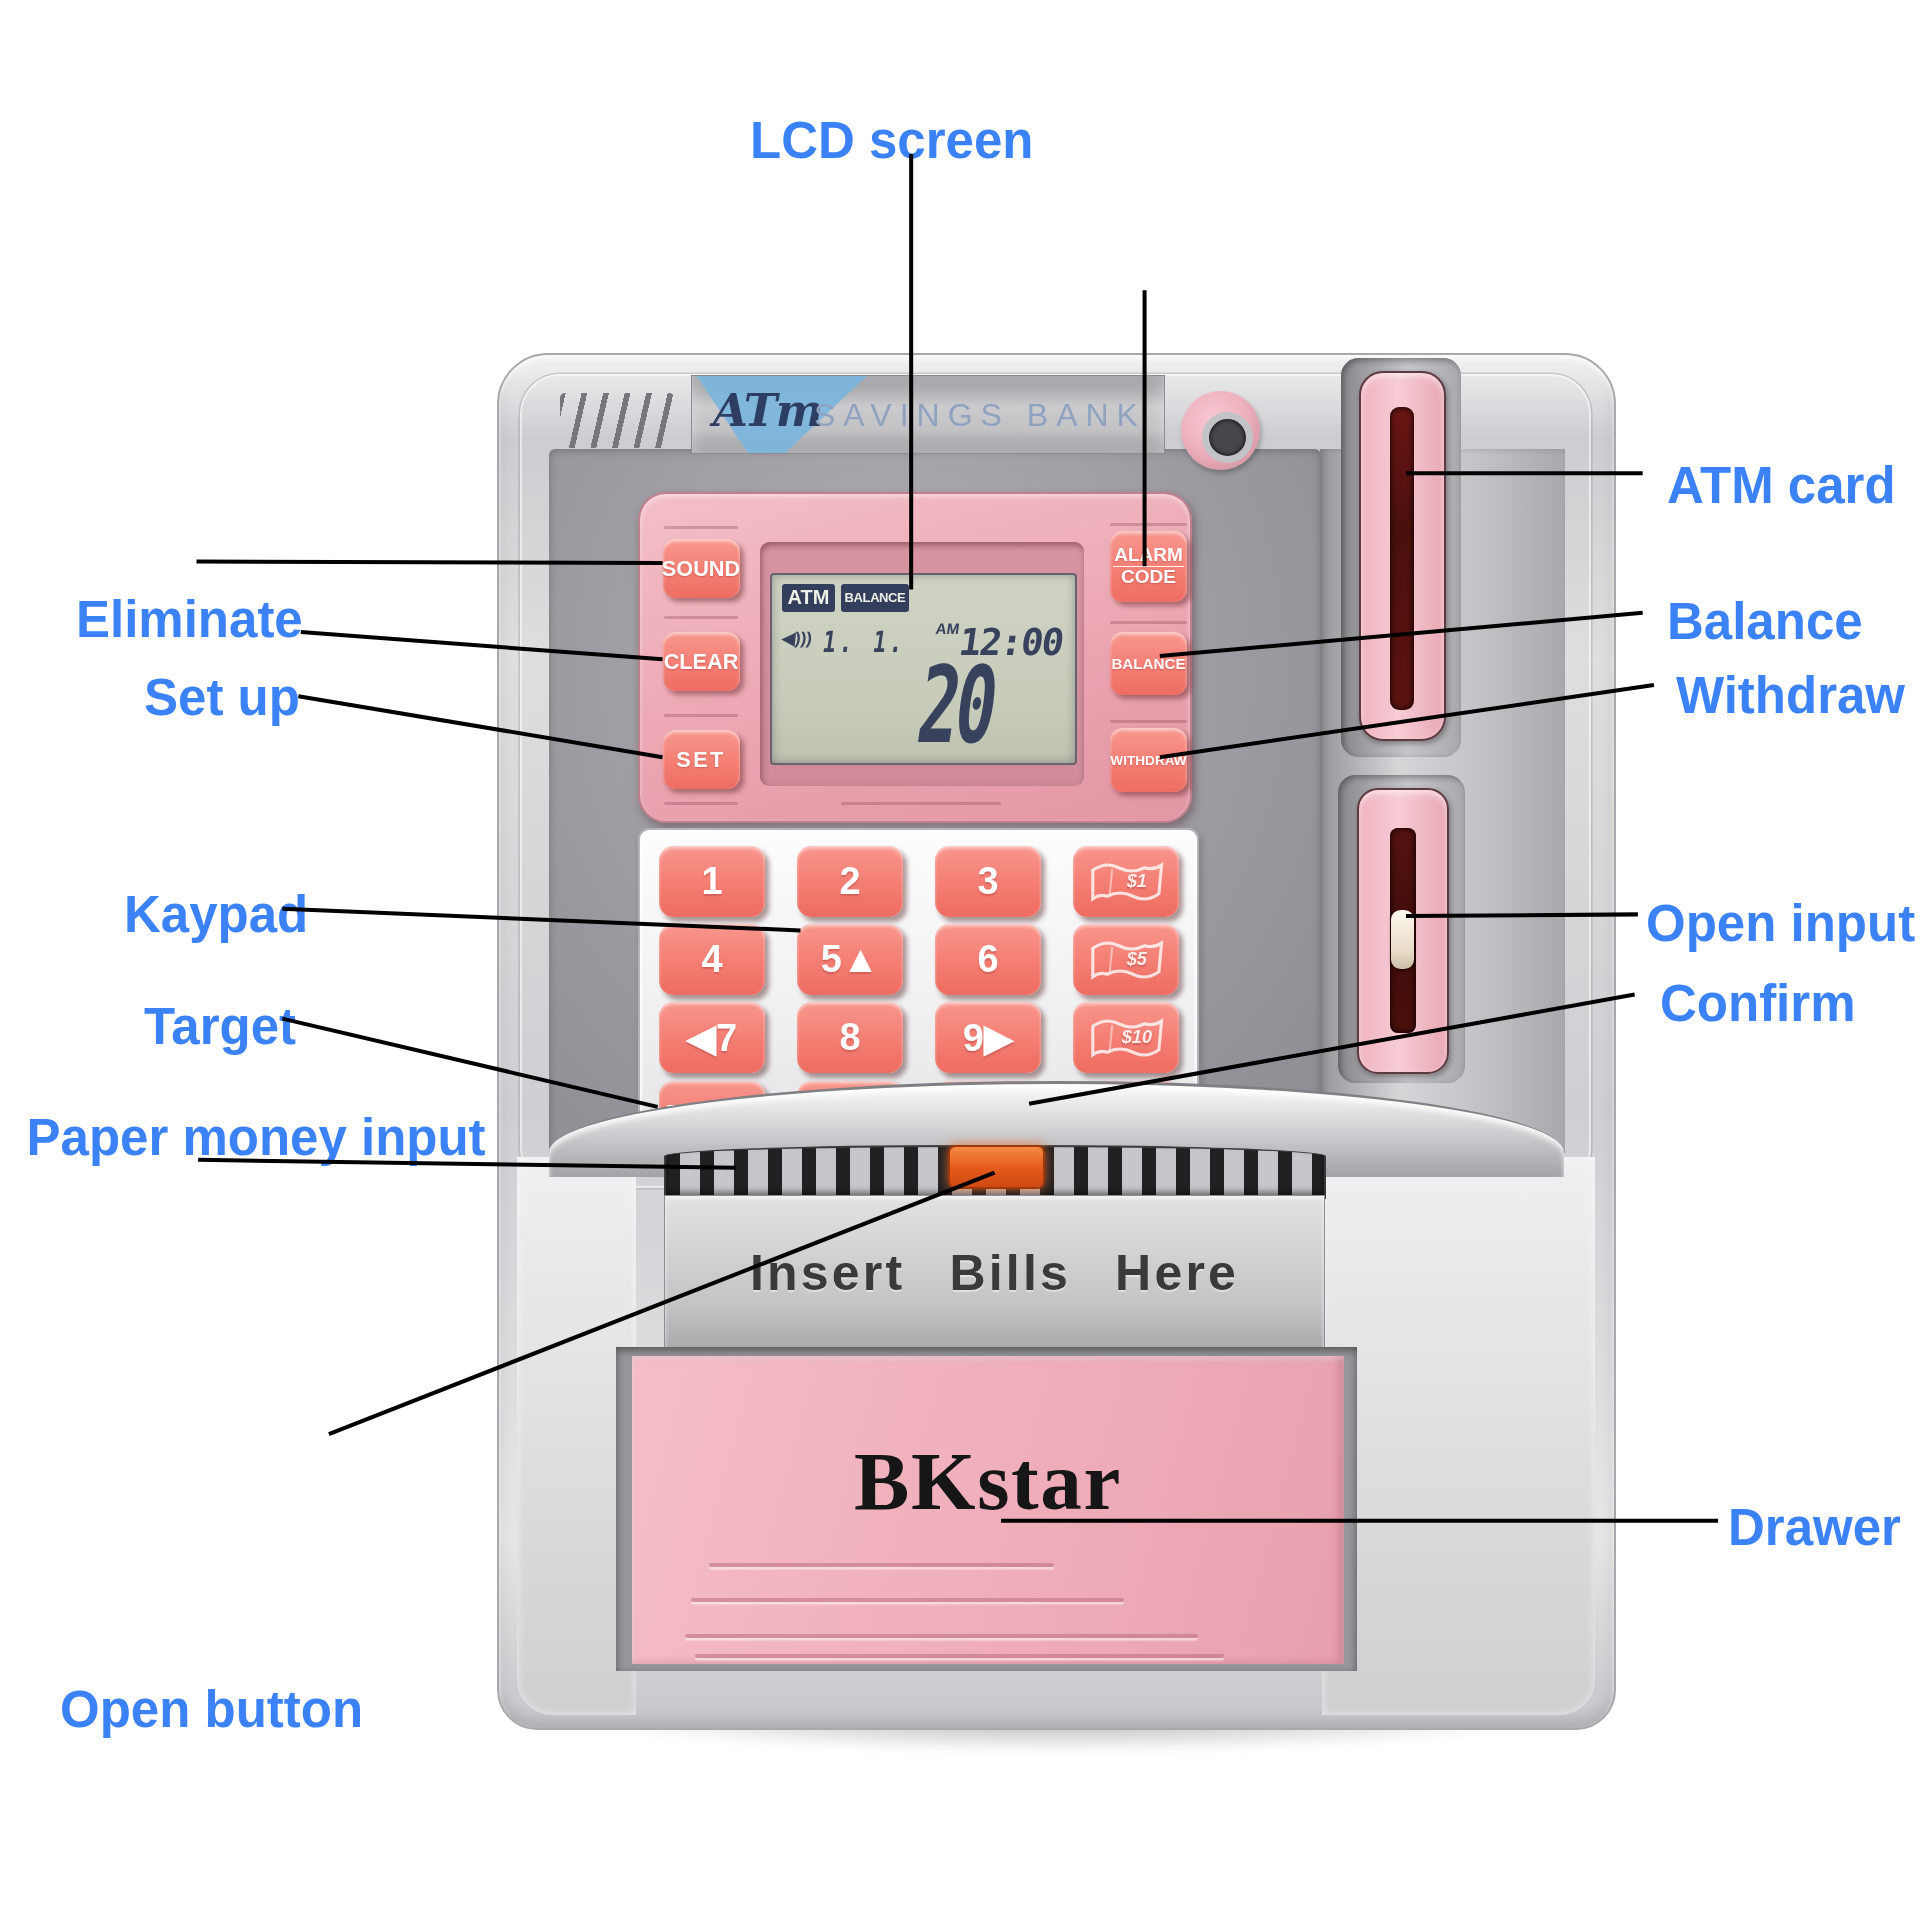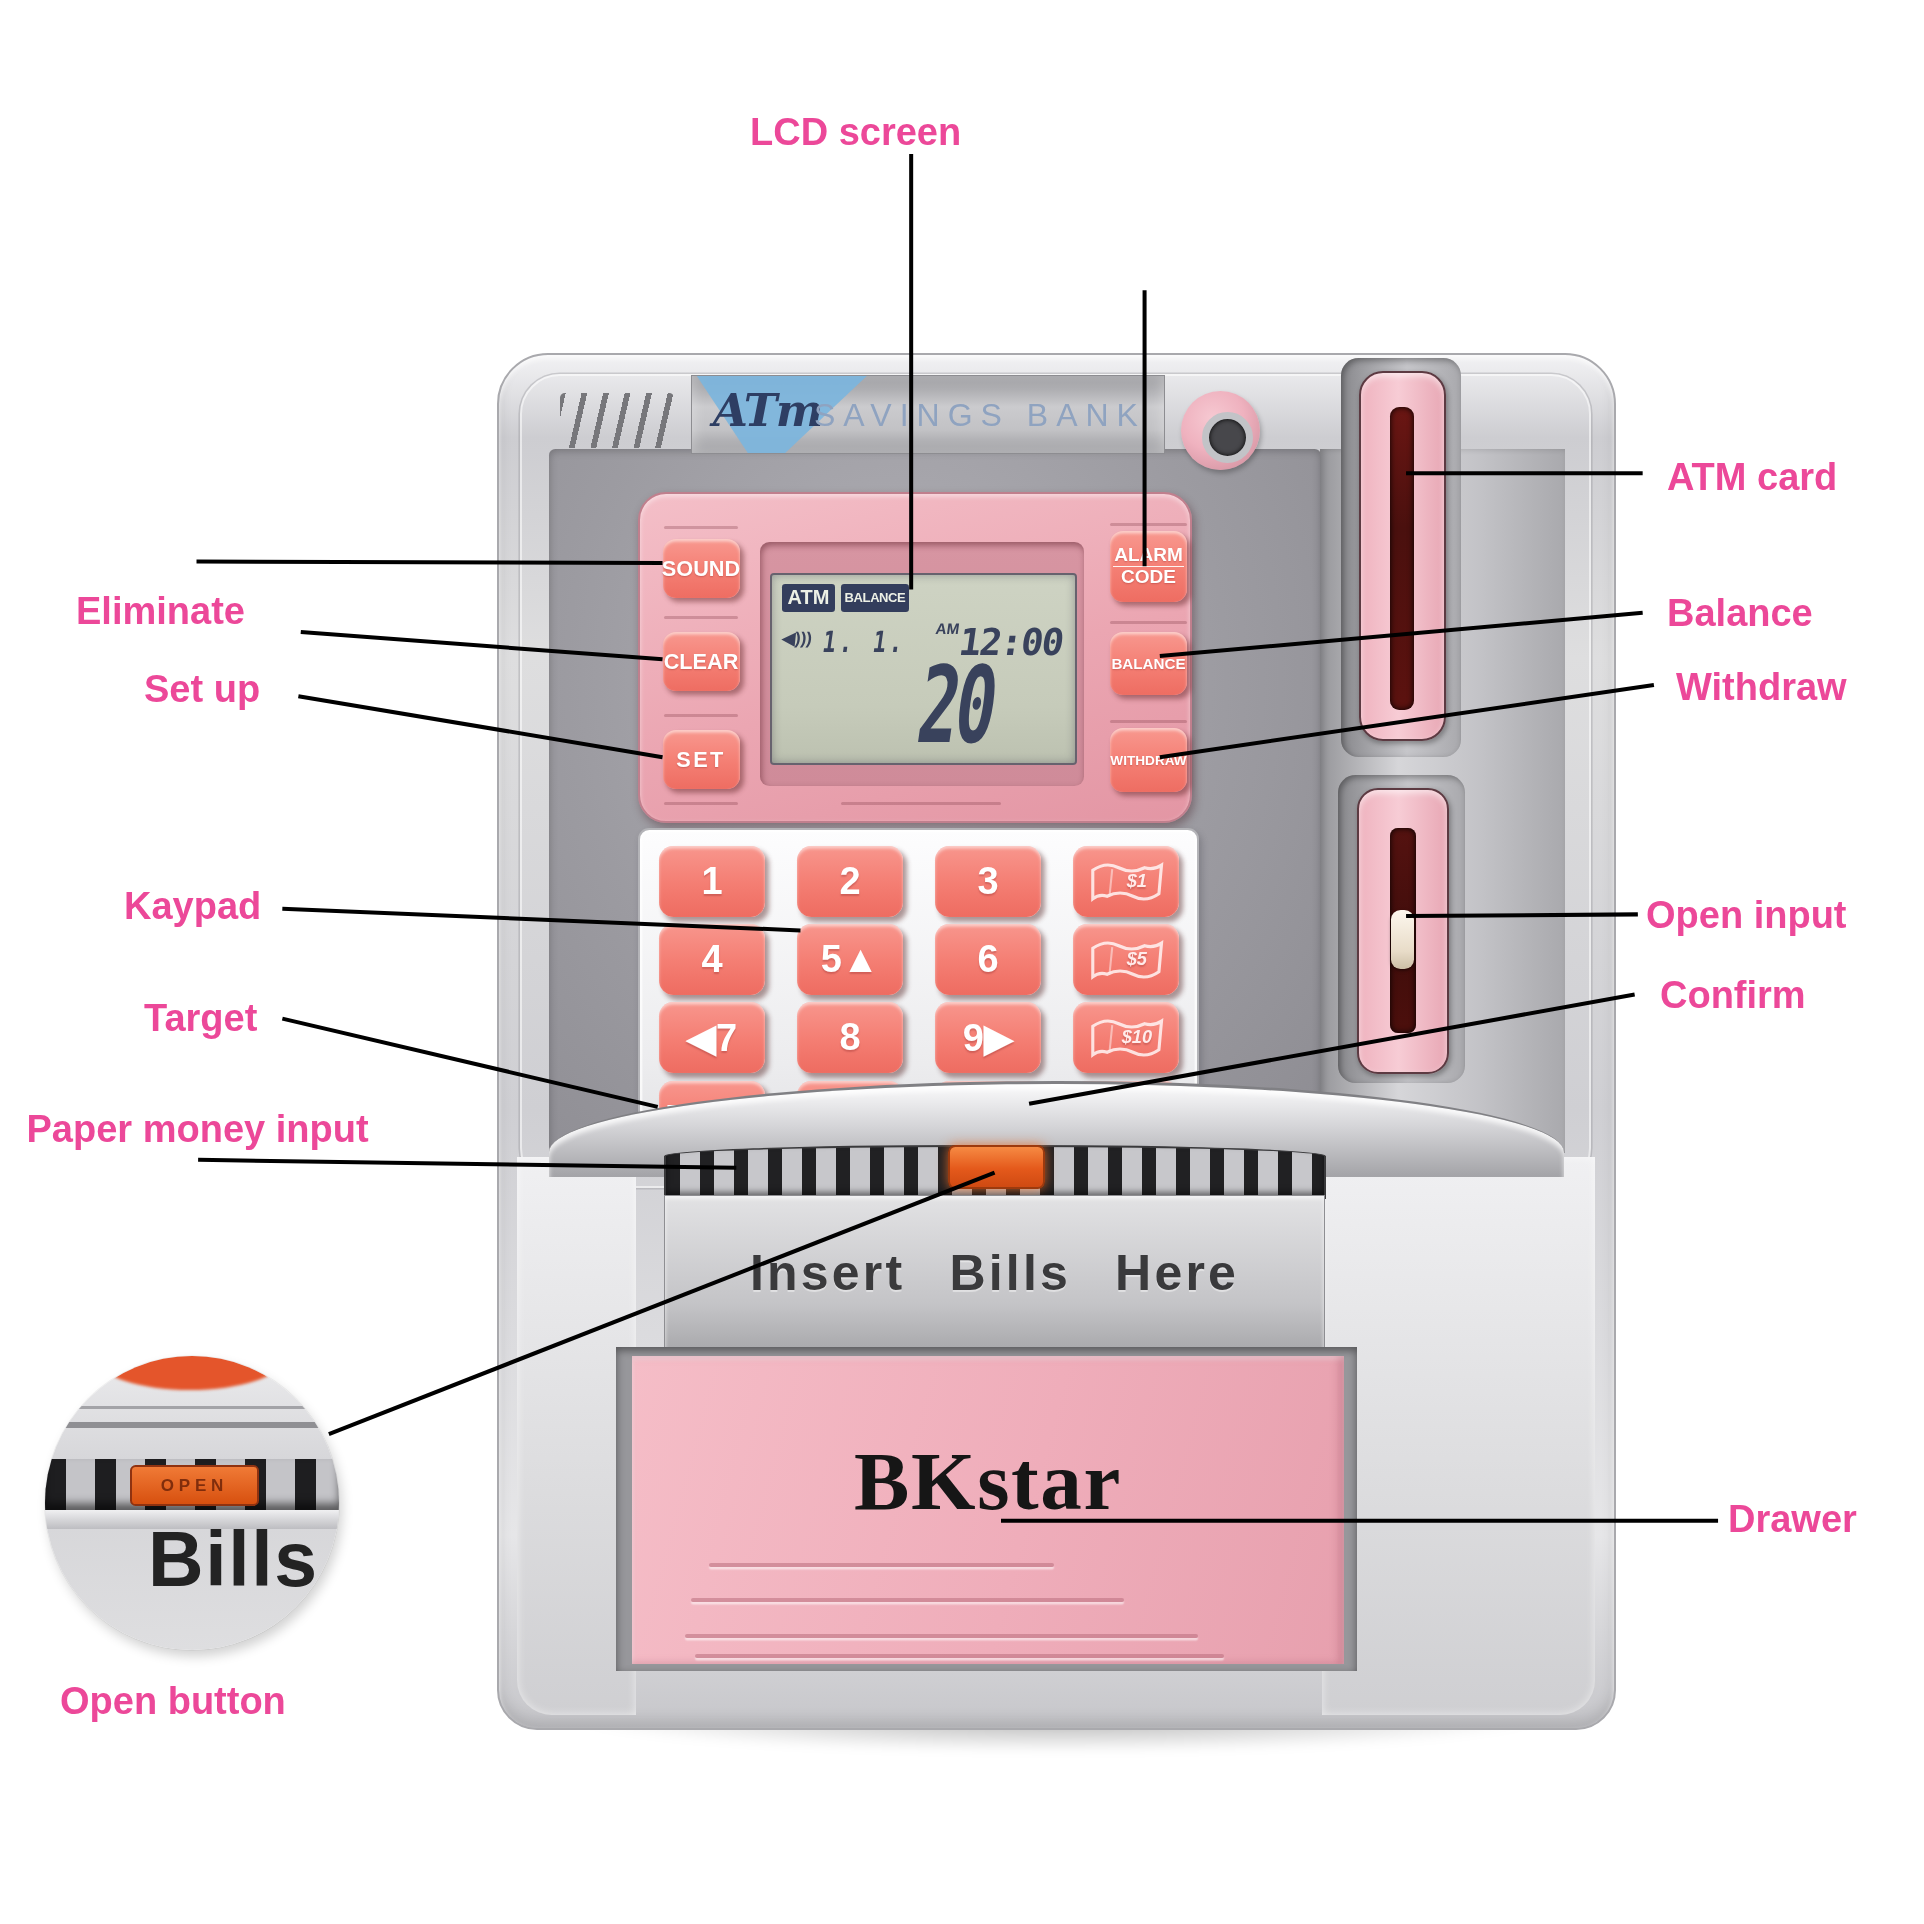--- a/index.html
+++ b/index.html
@@ -1,21 +1,21 @@
 <!DOCTYPE html>
 <html style="font-size:13px"><head>
 <meta charset="utf-8">
 <style>
   html,body{margin:0;padding:0;background:#ffffff;}
   #canvas{position:relative;width:1925px;height:1925px;background:#ffffff;overflow:hidden;
           font-family:"Liberation Sans",sans-serif;}
   .abs{position:absolute;}
 
   
-  .lbl{position:absolute;color:#ec4899;font-weight:700;font-size:38px;white-space:nowrap;
+  .lbl{position:absolute;color:#3b82f6;font-weight:700;font-size:51px;white-space:nowrap;
        font-family:"Liberation Sans",sans-serif;}
 
   
   #lines{position:absolute;left:0;top:0;width:1925px;height:1925px;z-index:40;pointer-events:none;}
   #lines line{stroke:#000;stroke-width:5;}
 
   
   .floor-shadow{left:561px;top:1681px;width:995px;height:72px;
       background:radial-gradient(ellipse at 50% 50%,rgba(0,0,0,.30),rgba(0,0,0,0) 70%);filter:blur(4.8px);}
   .body-shell{left:497px;top:353px;width:1115px;height:1373px;border-radius:51px 51px 40px 40px;
@@ -293,31 +293,20 @@
 
   <div class="abs drawer-recess"></div>
   <div class="abs drawer">
     <div class="bk">BKstar</div>
     <div class="groove" style="left:77px;top:207px;width:345px;"></div>
     <div class="groove" style="left:59px;top:242px;width:433px;"></div>
     <div class="groove" style="left:53px;top:278px;width:513px;"></div>
     <div class="groove" style="left:63px;top:298px;width:529px;"></div>
   </div>
 
-  <div class="abs inset">
-    <div class="ins-redarc"></div>
-    <div class="ins-seam1"></div>
-    <div class="ins-seam2"></div>
-    <div class="ins-teeth"></div>
-    <div class="ins-shelf"></div>
-    <div class="ins-openbtn">
-      <span>OPEN</span>
-    </div>
-    <div class="ins-bills">Bills</div>
-  </div>
 
   <svg id="lines" viewBox="0 0 2400 2400" width="1925" height="1925">
     <line x1="1136" y1="192" x2="1136" y2="735"></line>
     <line x1="1427" y1="362" x2="1427" y2="706"></line>
     <line x1="245" y1="700" x2="826" y2="702"></line>
     <line x1="375" y1="788" x2="826" y2="822"></line>
     <line x1="372" y1="868" x2="826" y2="944"></line>
     <line x1="352" y1="1133" x2="998" y2="1160"></line>
     <line x1="352" y1="1270" x2="820" y2="1380"></line>
     <line x1="247" y1="1446" x2="918" y2="1456"></line>

